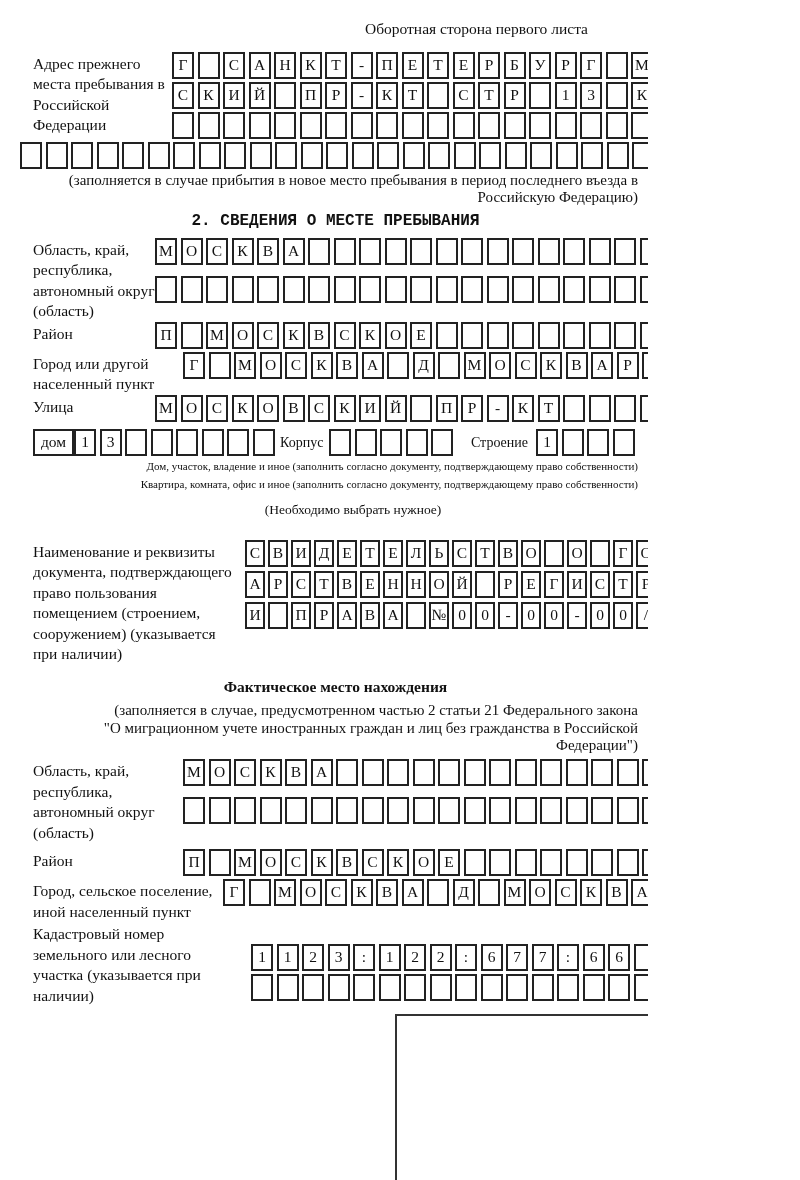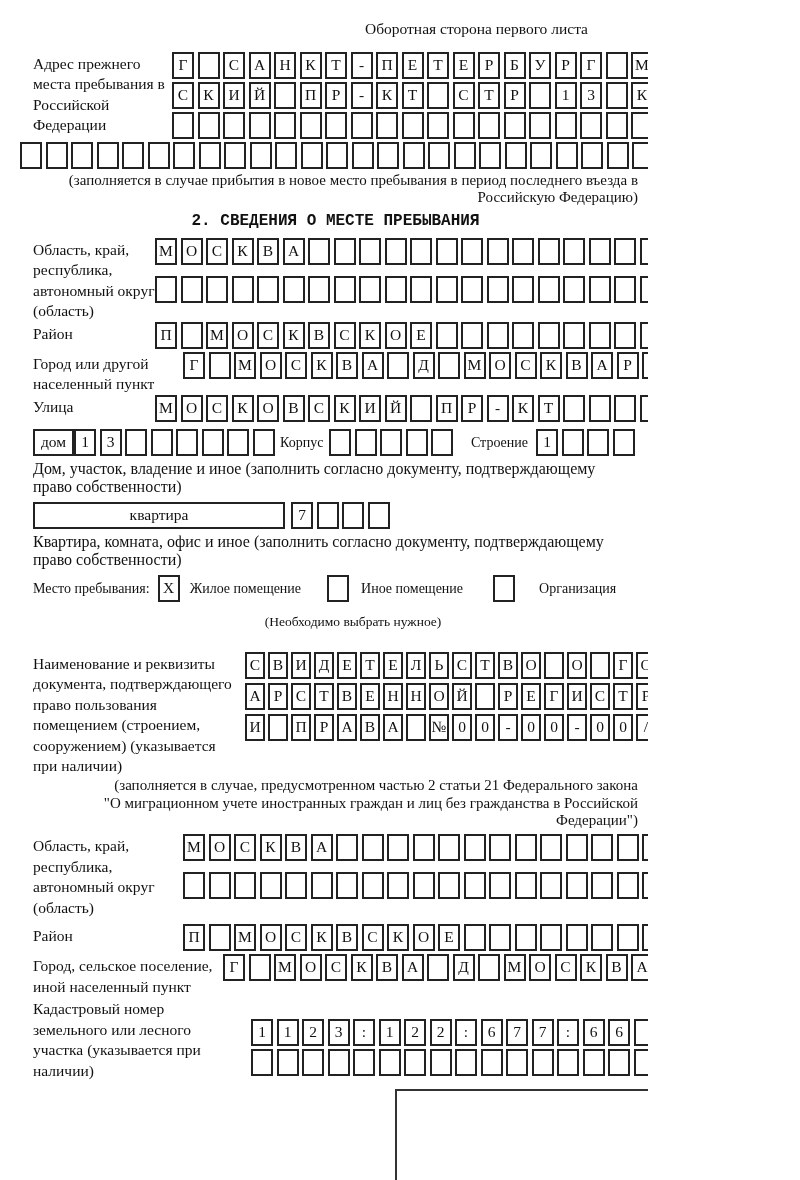--- a/index.html
+++ b/index.html
@@ -20,21 +20,21 @@
   .tight .cell { width:20px; margin-right:3px; }
   .cellrow { white-space:nowrap; height:27px; margin-bottom:3px;font-family:Liberation Serif, serif; }
 
   .field { display:flex; align-items:flex-start; }
   .field > .label { flex:0 0 auto; font-size:15.5px; line-height:1.32; padding-top:2px; }
   .w139 { width:139px; } .w122 { width:122px; } .w150 { width:150px; }
   .w190 { width:190px; } .w212 { width:212px; padding-right:10px; box-sizing:border-box; }
 
   .fullrow { margin-left:-13px; }
   .note { font-size:15px; text-align:right; margin:1px 0 5px 0; }
-  .note-left { font-size:16px; text-align:left; margin:1px 0 6px 0; }
+  .note-left { font-size:11px; text-align:right; margin:1px 0 6px 0; }
   .section-title { text-align:center; font-weight:bold; font-size:16px; margin:6px 0 8px 0;font-family:Liberation Mono, monospace; }
   .sub-title { text-align:center; font-weight:bold; font-size:15.5px; margin:14px 0 6px 0; }
   .gap8 { height:8px; } .gap14 { height:14px; }
 
   .wordbox {
     box-sizing:border-box; height:27px; border:2px solid #222;
     display:inline-flex; align-items:center; justify-content:center;
     font-size:15.5px; background:#fff;
   }
   .housebox { width:167px; margin-right:0; }
@@ -104,46 +104,34 @@
   <div class="field" style="margin-top:4px">
     <div class="wordbox housebox">дом</div>
     <div class="cellrow"><span class="cell">1</span><span class="cell">3</span><span class="cell"></span><span class="cell"></span><span class="cell"></span><span class="cell"></span><span class="cell"></span><span class="cell"></span></div>
     <div class="inline-label" style="margin:0 6px 0 2px">Корпус</div>
     <div class="cellrow"><span class="cell"></span><span class="cell"></span><span class="cell"></span><span class="cell"></span><span class="cell"></span></div>
     <div class="inline-label" style="margin:0 8px 0 14px">Строение</div>
     <div class="cellrow"><span class="cell">1</span><span class="cell"></span><span class="cell"></span><span class="cell"></span></div>
   </div>
   <div class="note-left">Дом, участок, владение и иное (заполнить согласно документу, подтверждающему право собственности)</div>
 
-  <div class="field">
-    <div class="wordbox aptbox">квартира</div>
-    <div class="cellrow"><span class="cell">7</span><span class="cell"></span><span class="cell"></span><span class="cell"></span></div>
-  </div>
   <div class="note-left">Квартира, комната, офис и иное (заполнить согласно документу, подтверждающему право собственности)</div>
 
-  <div class="stay-row">
-    <span class="inline-label">Место пребывания:</span>
-    <span class="cell" style="margin-left:8px">X</span>
-    <span class="inline-label" style="margin-left:10px">Жилое помещение</span>
-    <span class="cell" style="margin-left:26px"></span>
-    <span class="inline-label" style="margin-left:12px">Иное помещение</span>
-    <span class="cell" style="margin-left:30px"></span>
-    <span class="inline-label" style="margin-left:24px">Организация</span>
-  </div>
   <div class="stay-note">(Необходимо выбрать нужное)</div>
 
   <div class="field doc-block">
     <div class="label w212">Наименование и реквизиты документа, подтверждающего право пользования помещением (строением, сооружением) (указывается при наличии)</div>
     <div class="tight">
       <div class="cellrow"><span class="cell">С</span><span class="cell">В</span><span class="cell">И</span><span class="cell">Д</span><span class="cell">Е</span><span class="cell">Т</span><span class="cell">Е</span><span class="cell">Л</span><span class="cell">Ь</span><span class="cell">С</span><span class="cell">Т</span><span class="cell">В</span><span class="cell">О</span><span class="cell"></span><span class="cell">О</span><span class="cell"></span><span class="cell">Г</span><span class="cell">О</span><span class="cell">С</span><span class="cell">У</span><span class="cell">Д</span></div>
       <div class="cellrow"><span class="cell">А</span><span class="cell">Р</span><span class="cell">С</span><span class="cell">Т</span><span class="cell">В</span><span class="cell">Е</span><span class="cell">Н</span><span class="cell">Н</span><span class="cell">О</span><span class="cell">Й</span><span class="cell"></span><span class="cell">Р</span><span class="cell">Е</span><span class="cell">Г</span><span class="cell">И</span><span class="cell">С</span><span class="cell">Т</span><span class="cell">Р</span><span class="cell">А</span><span class="cell">Ц</span><span class="cell">И</span></div>
       <div class="cellrow"><span class="cell">И</span><span class="cell"></span><span class="cell">П</span><span class="cell">Р</span><span class="cell">А</span><span class="cell">В</span><span class="cell">А</span><span class="cell"></span><span class="cell">№</span><span class="cell">0</span><span class="cell">0</span><span class="cell">-</span><span class="cell">0</span><span class="cell">0</span><span class="cell">-</span><span class="cell">0</span><span class="cell">0</span><span class="cell">/</span><span class="cell">0</span><span class="cell">0</span><span class="cell">0</span></div>
     </div>
   </div>
 
+  <div class="sub-title">Фактическое место нахождения</div>
   <div class="note" style="margin-bottom:0">(заполняется в случае, предусмотренном частью 2 статьи 21 Федерального закона</div>
   <div class="note">"О миграционном учете иностранных граждан и лиц без гражданства в Российской Федерации")</div>
 
   <div class="field">
     <div class="label w150">Область, край, республика, автономный округ (область)</div>
     <div>
       <div class="cellrow"><span class="cell">М</span><span class="cell">О</span><span class="cell">С</span><span class="cell">К</span><span class="cell">В</span><span class="cell">А</span><span class="cell"></span><span class="cell"></span><span class="cell"></span><span class="cell"></span><span class="cell"></span><span class="cell"></span><span class="cell"></span><span class="cell"></span><span class="cell"></span><span class="cell"></span><span class="cell"></span><span class="cell"></span><span class="cell"></span><span class="cell"></span><span class="cell"></span><span class="cell"></span><span class="cell"></span></div>
       <div class="gap8"></div>
       <div class="cellrow"><span class="cell"></span><span class="cell"></span><span class="cell"></span><span class="cell"></span><span class="cell"></span><span class="cell"></span><span class="cell"></span><span class="cell"></span><span class="cell"></span><span class="cell"></span><span class="cell"></span><span class="cell"></span><span class="cell"></span><span class="cell"></span><span class="cell"></span><span class="cell"></span><span class="cell"></span><span class="cell"></span><span class="cell"></span><span class="cell"></span><span class="cell"></span><span class="cell"></span><span class="cell"></span></div>
     </div>

